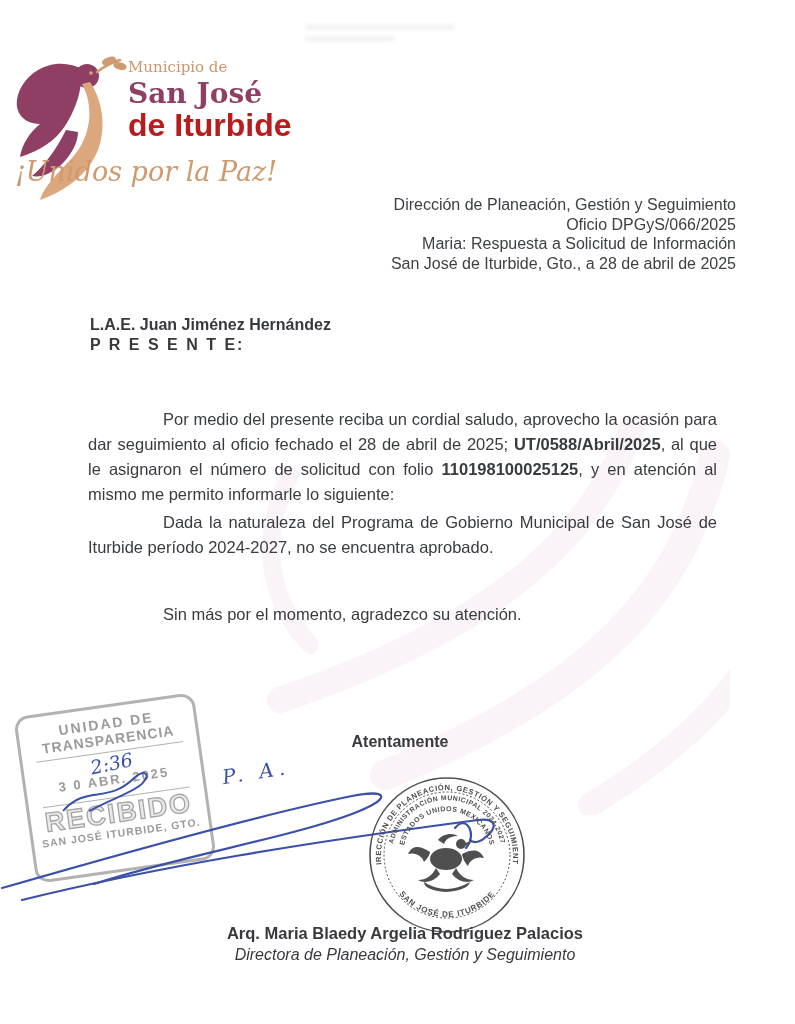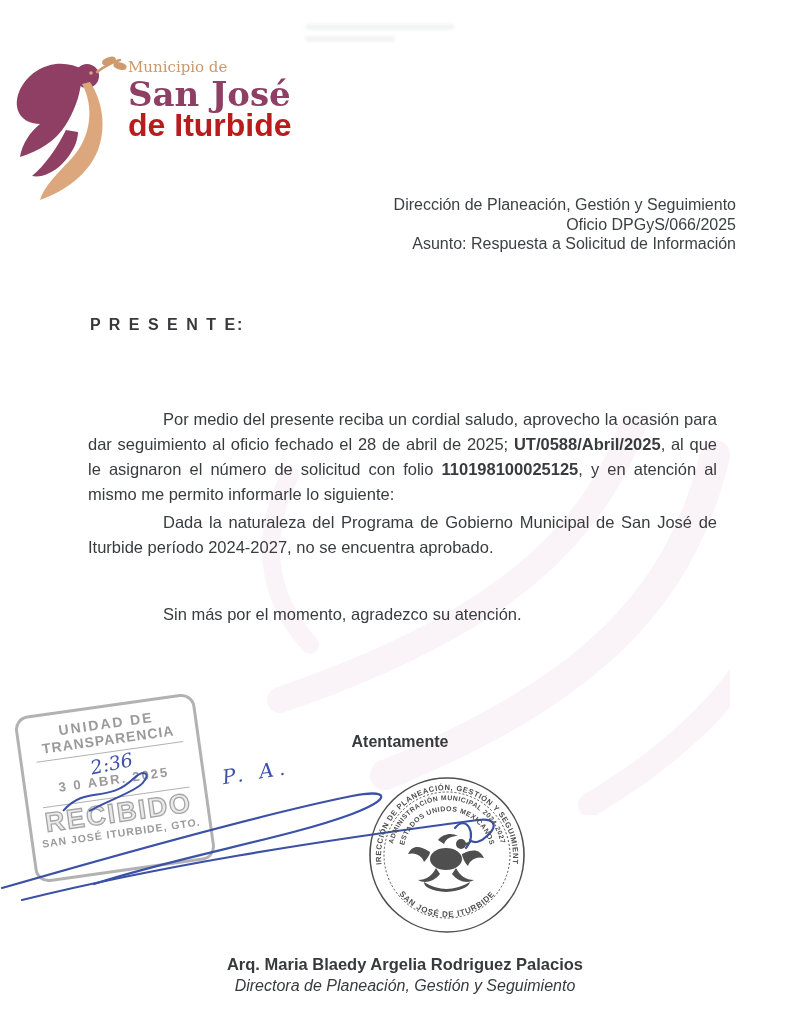--- a/index.html
+++ b/index.html
@@ -8,21 +8,21 @@
     position:relative; width:795px; height:1024px;
     background:#ffffff; margin:0 auto; overflow:hidden;
     font-family:"Liberation Sans", sans-serif; color:#3e4144;
   }
 
   
   .logo-wrap { position:absolute; left:10px; top:52px; width:310px; height:150px; }
   .dove-svg { position:absolute; left:0; top:2px; }
   .logo-text { position:absolute; left:118px; top:6px; }
   .logo-municipio { font-family:"DejaVu Serif", serif; font-size:15px; color:#cb976b; }
-  .logo-name1 { font-family:"DejaVu Serif", serif; font-weight:bold; font-size:34px; line-height:36px; color:#8e3f63; }
+  .logo-name1 { font-family:"DejaVu Serif", serif; font-weight:bold; font-size:28px; line-height:36px; color:#8e3f63; }
   .logo-name2 { font-family:Liberation Sans, sans-serif; font-weight:bold; font-size:32px; line-height:27px; color:#b91c1c; }
   .logo-slogan { position:absolute; left:5px; top:104px; width:300px;
     font-family:"DejaVu Serif", serif; font-style:italic; font-size:27px; color:#cf9a6e; white-space:nowrap; }
 
   
   .smudge { position:absolute; left:305px; top:24px; width:150px; height:26px; opacity:.07; filter:blur(1.5px); }
   .smudge i { display:block; height:6px; margin-bottom:6px; background:#5a6a60; border-radius:3px; }
   .smudge i:last-child { width:60%; }
 
   
@@ -75,21 +75,21 @@
 
   .initials { position:absolute; left:222px; top:760px; font-family:"DejaVu Serif", serif;
     font-style:italic; font-size:20px; color:#3b51a8; transform:rotate(-9deg); letter-spacing:5px; }
 
   .sig-overlay { position:absolute; left:0; top:748px; pointer-events:none; }
 
   
   .seal { position:absolute; left:366px; top:774px; }
 
   
-  .signer { position:absolute; left:145px; top:955px; width:520px; text-align:center; color:#37393c; }
+  .signer { position:absolute; left:145px; top:924px; width:520px; text-align:center; color:#37393c; }
   .signer-name { font-size:16.5px; font-weight:bold; }
   .signer-title { font-size:16px; font-style:italic; margin-top:3px; }
 
   .ccp { position:absolute; left:90px; top:1037px; font-size:15.5px; color:#b91c1c; }
 </style>
 </head>
 <body>
 
 <div class="page">
 
@@ -128,30 +128,33 @@
 
       <path d="M 72,30 C 84,52 82,82 62,104 C 48,119 34,132 30,146 C 55,137 78,121 88,96 C 97,72 92,46 80,28 Z" fill="#dca77c"></path>
 
       <path d="M 56,76 C 46,96 34,112 22,122 C 30,124 42,120 52,110 C 62,100 68,88 68,78 Z" fill="#8e3f63"></path>
     </svg>
     <div class="logo-text">
       <div class="logo-municipio">Municipio de</div>
       <div class="logo-name1">San José</div>
       <div class="logo-name2">de Iturbide</div>
     </div>
+    <div class="logo-slogan">¡Unidos por la Paz!</div>
   </div>
 
 
   <div class="letterhead">
     <div>Dirección de Planeación, Gestión y Seguimiento</div>
     <div>Oficio DPGyS/066/2025</div>
-    <div>Asunto: Respuesta a Solicitud de Información</div>
+    <div>Maria: Respuesta a Solicitud de Información</div>
+    <div>San José de Iturbide, Gto., a 28 de abril de 2025</div>
   </div>
 
   <div class="recipient">
+    <div>L.A.E. Juan Jiménez Hernández</div>
     <div class="salut">P R E S E N T E:</div>
   </div>
 
   <p class="para indent p1"><span>Por medio del presente reciba un cordial saludo, aprovecho la ocasión para dar seguimiento al oficio fechado el 28 de abril de 2025; </span><span class="bold">UT/0588/Abril/2025</span><span>, al que le asignaron el número de solicitud con folio </span><span class="bold">110198100025125</span><span>, y en atención al mismo me permito informarle lo siguiente:</span></p>
 
   <p class="para indent p2">Dada la naturaleza del Programa de Gobierno Municipal de San José de Iturbide período 2024-2027, no se encuentra aprobado.</p>
 
   <p class="para indent p3">Sin más por el momento, agradezco su atención.</p>
 
   <div class="stamp">

